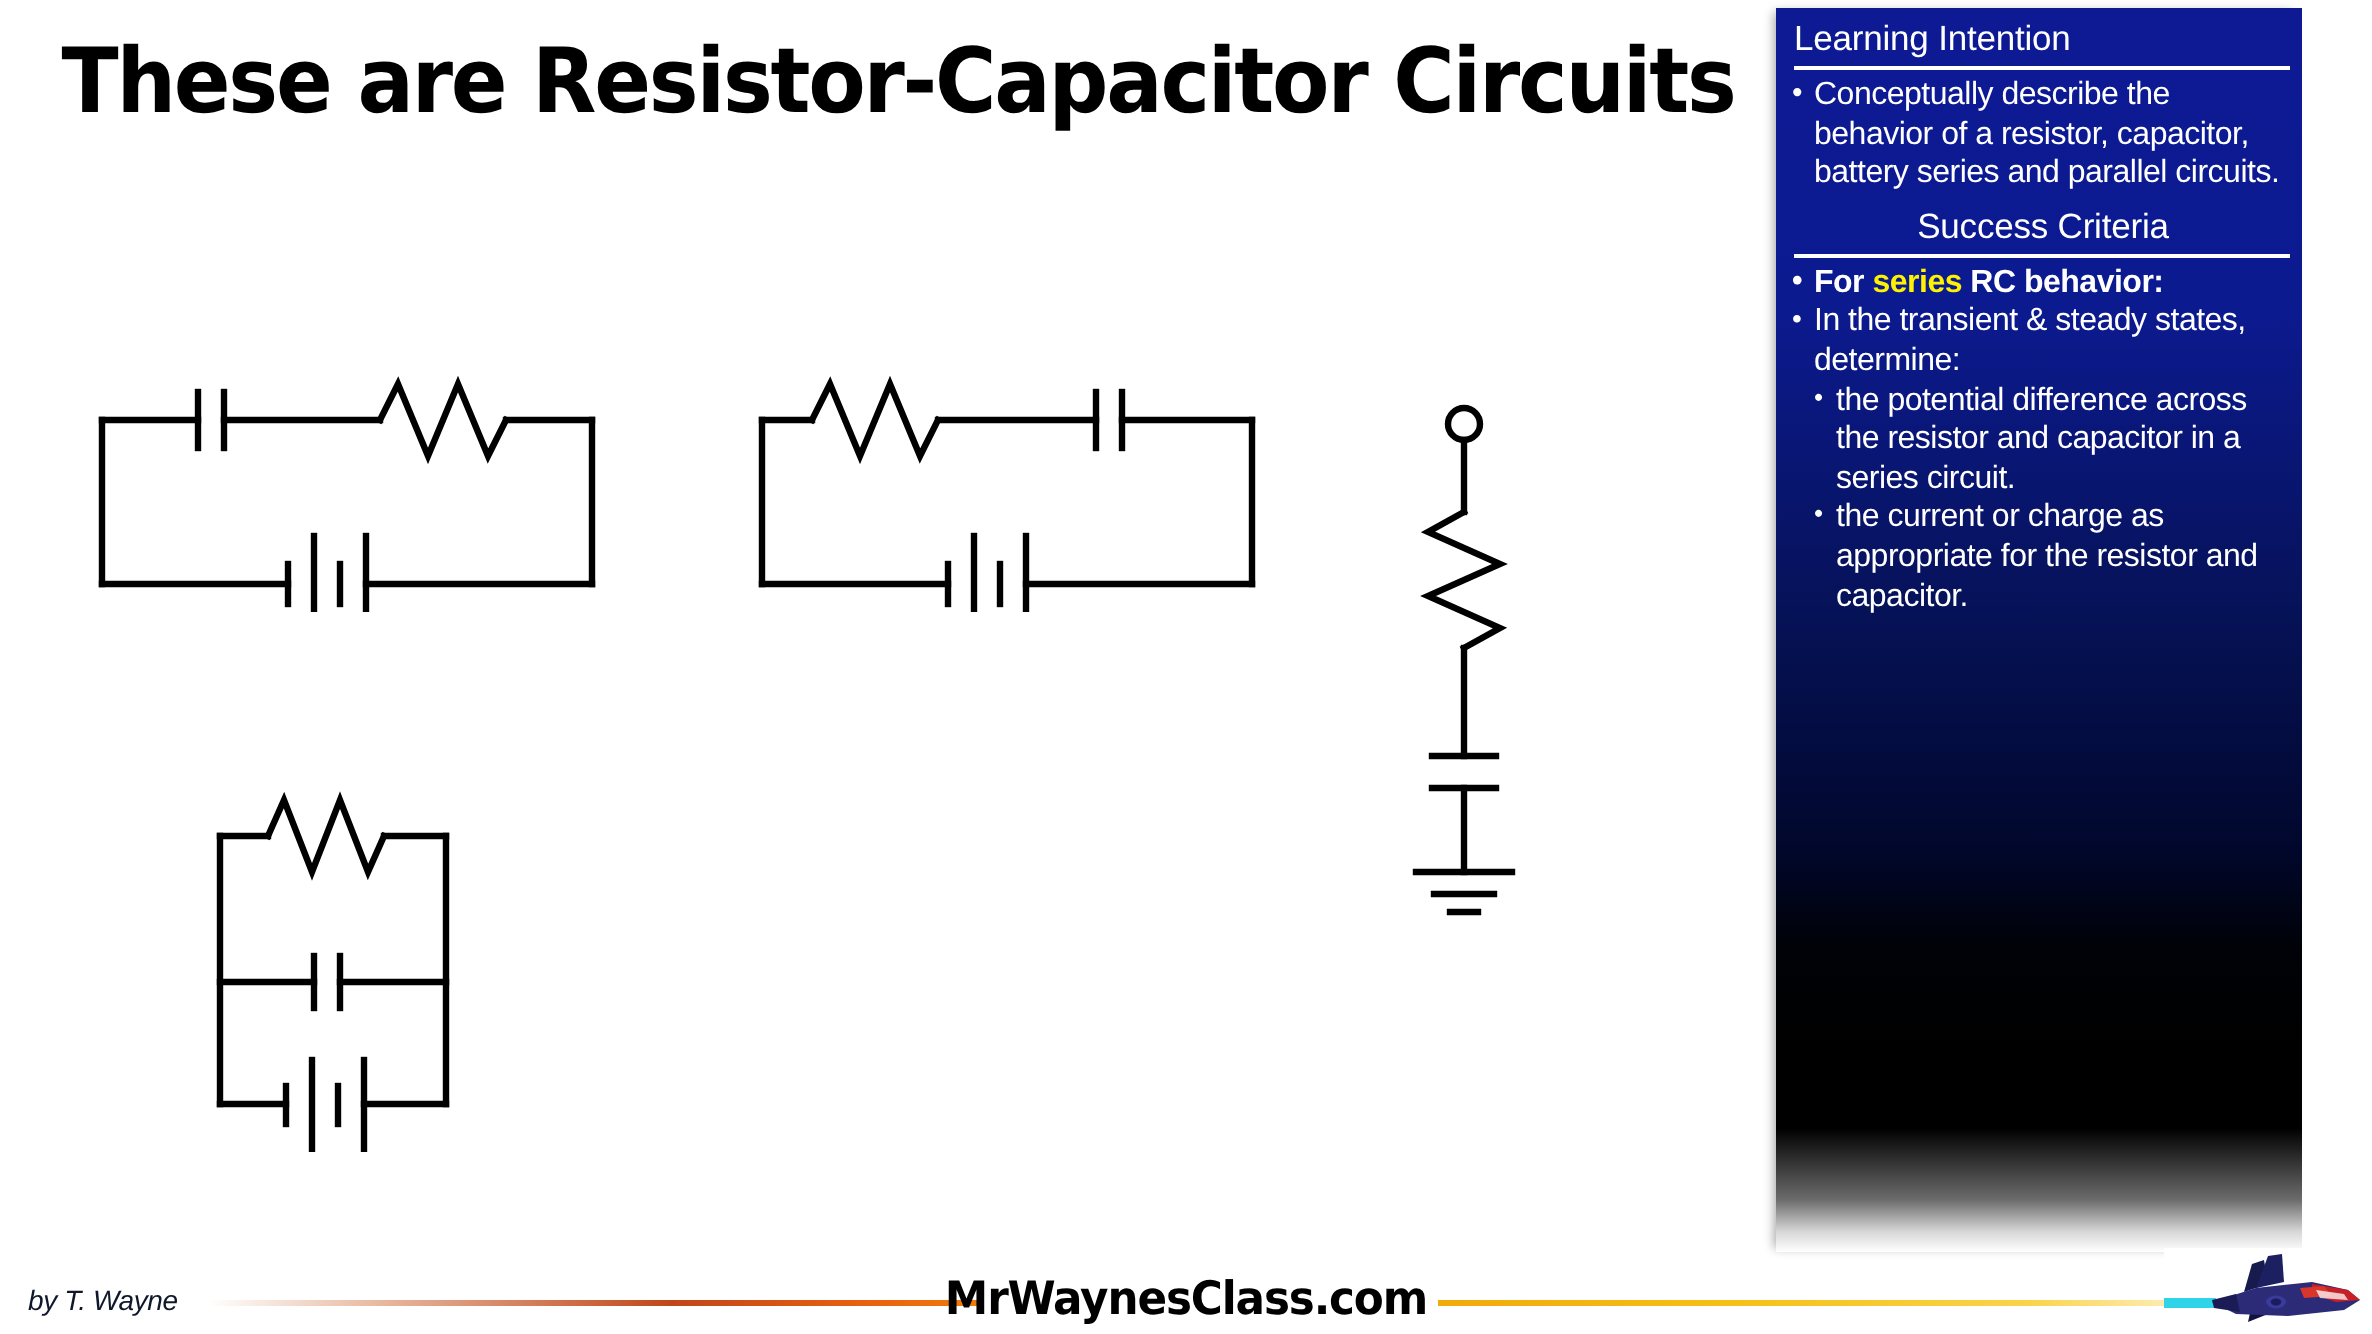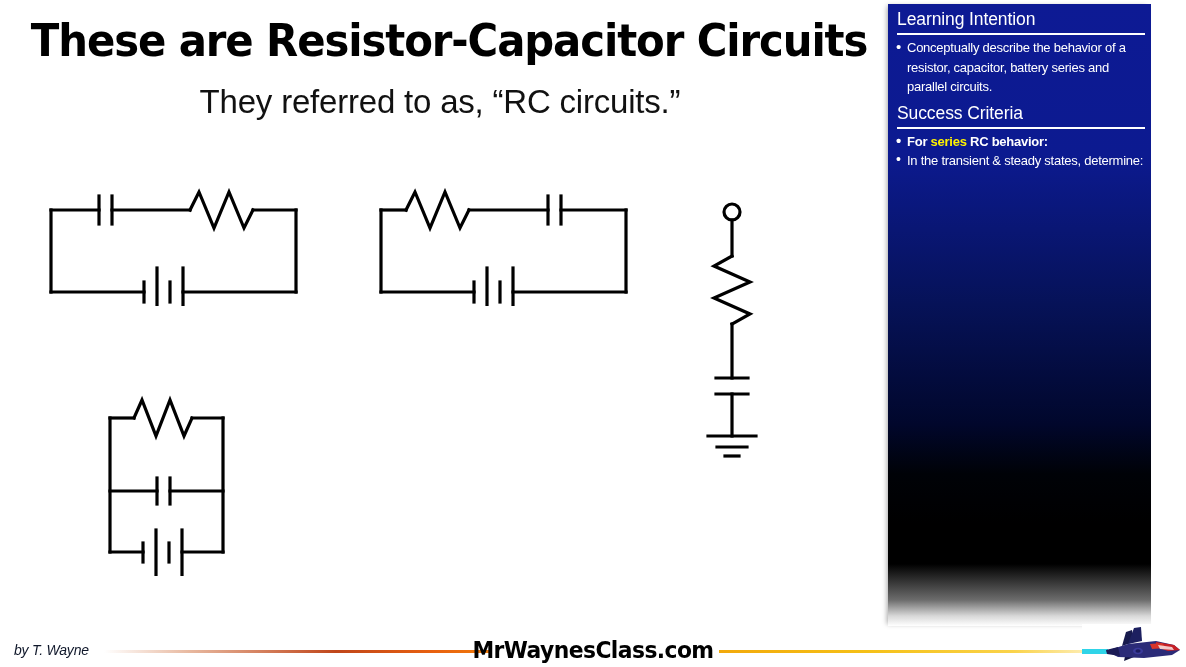--- a/index.html
+++ b/index.html
@@ -113,21 +113,21 @@
 
   ul.blist {
     list-style: none;
     margin: 0;
     padding: 0;
   }
   ul.blist li {
     position: relative;
     color: #ffffff;
     font-family: "Liberation Sans", sans-serif;
-    font-size: 13px;
+    font-size: 16px;
     line-height: 19.6px;
     letter-spacing: -0.25px;
   }
   
   .lvl1 > li {
     padding-left: 11px;
     margin-bottom: 0px;
   }
   .lvl1 > li::before {
     content: "\2022";
@@ -220,21 +220,20 @@
     height: 43px;
   }
 </style>
 </head>
 <body>
 
 <div id="slide">
 
   <div id="title">These are Resistor-Capacitor Circuits</div>
 
-  <div id="subtitle">They referred to as, “RC circuits.”</div>
 
   <div class="circuit" id="circuit-series-cr">
     <svg width="272" height="118" viewBox="0 0 272 118">
       <g fill="none" stroke="#000000" stroke-width="3.2" stroke-linecap="square">
 
         <path d="M13,22 L13,104"></path>
 
         <path d="M258,22 L258,104"></path>
 
         <path d="M13,22 L61,22"></path>
@@ -340,35 +339,39 @@
 
   <aside id="objectives-panel">
 
     <div class="panel-heading">Learning Intention</div>
     <div class="panel-rule"></div>
 
     <ul class="blist lvl1">
       <li>Conceptually describe the behavior of a resistor, capacitor, battery series and parallel circuits.</li>
     </ul>
 
-    <div class="panel-heading" style="padding-top:6px;">Success Criteria</div>
+    <div class="panel-heading" style="padding-top:6px;text-align:center;">Success Criteria</div>
     <div class="panel-rule"></div>
 
     <ul class="blist lvl1">
 
 
       <li class="bold-item">
         <span>For </span><span class="hl-yellow">series</span><span> RC behavior:</span>
       </li>
     </ul>
 
     <ul class="blist lvl2">
       <li>
         <span>In the transient &amp; steady states, determine:</span>
 
+        <ul class="blist lvl3">
+          <li>the potential difference across the resistor and capacitor in a series circuit.</li>
+          <li>the current or charge as appropriate for the resistor and capacitor.</li>
+        </ul>
       </li>
     </ul>
 
   </aside>
 
   <div id="footer-rule-left"></div>
   <div id="footer-rule-right"></div>
 
   <div id="footer-site">MrWaynesClass.com</div>
 

